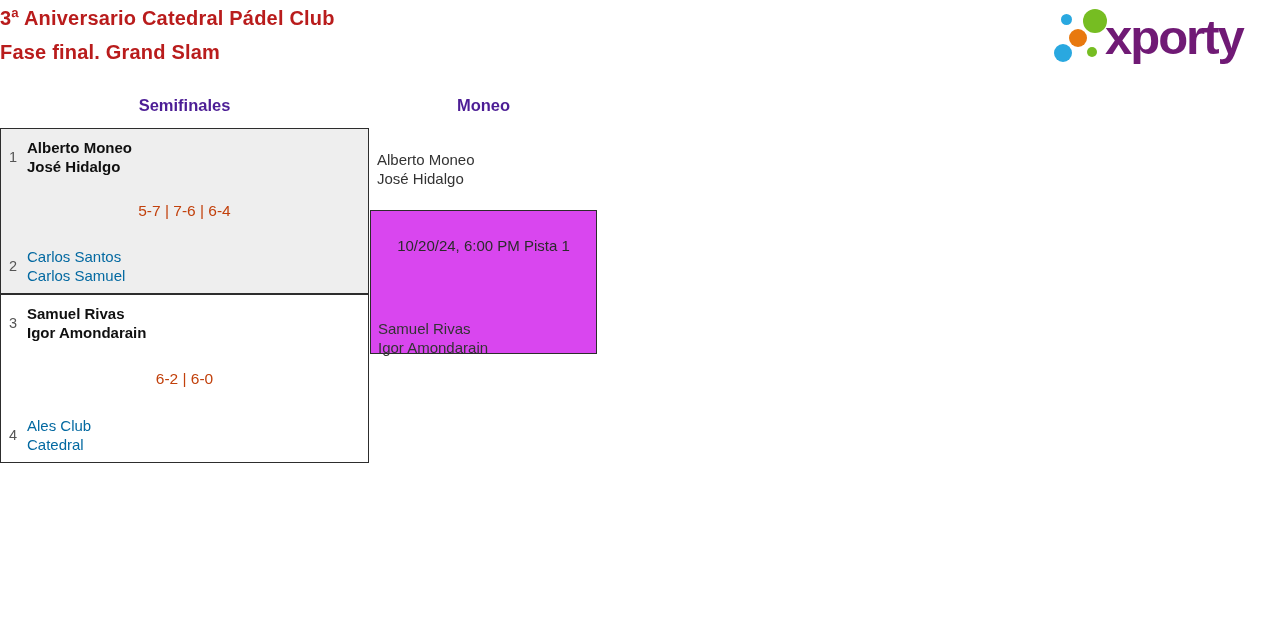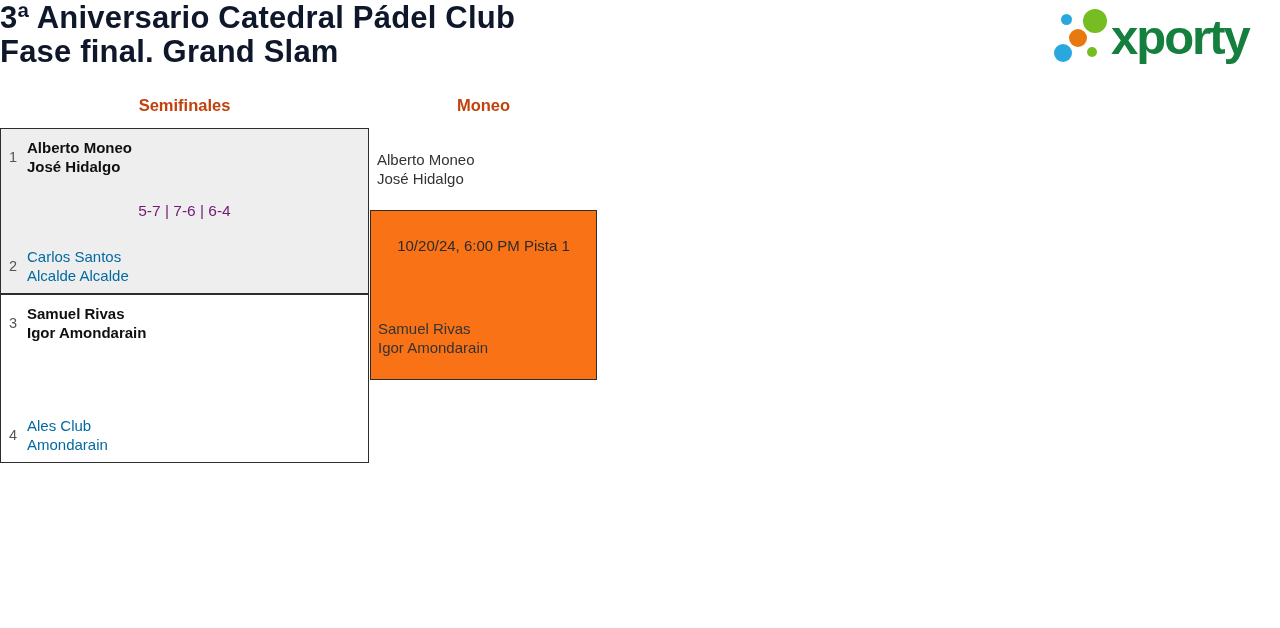--- a/index.html
+++ b/index.html
@@ -2,60 +2,60 @@
 <html><head>
 <meta charset="utf-8">
 <style>
   html,body { margin:0; padding:0; }
   body {
     width:1280px; height:628px; position:relative; overflow:hidden;
     background:#ffffff; font-family:"Liberation Sans", sans-serif;
   }
 
   
-  .page-title { position:absolute; left:0; top:1px; font-size:31px; line-height:34px;
-    font-weight:700; color:#0f172a; letter-spacing:0.2px; }
+  .page-title { position:absolute; left:0; top:1px; font-size:20px; line-height:34px;
+    font-weight:700; color:#b91c1c; letter-spacing:0.2px; }
 
   .logo { position:absolute; left:1045px; top:5px; width:235px; height:64px; cursor:pointer; }
   .dot { position:absolute; border-radius:50%; }
   .dot-blue-sm   { left:16px; top:9px;  width:11px; height:11px; background:#29a8e0; }
   .dot-green-lg  { left:38px; top:4px;  width:24px; height:24px; background:#76bd22; }
   .dot-orange    { left:24px; top:24px; width:18px; height:18px; background:#e8790f; }
   .dot-blue-lg   { left:9px;  top:39px; width:18px; height:18px; background:#29a8e0; }
   .dot-green-sm  { left:42px; top:42px; width:10px; height:10px; background:#76bd22; }
   .logo-word { position:absolute; left:60px; top:0px; font-size:49px; line-height:64px;
-    font-weight:800; letter-spacing:-2px; color:#15803d;margin-left:6px; }
+    font-weight:800; letter-spacing:-2px; color:#701a75; }
 
   
   .round-header { position:absolute; top:96px; height:20px; font-size:16.5px;
-    font-weight:600; color:#c2410c; text-align:center; }
+    font-weight:600; color:#4c1d95; text-align:center; }
   .round-header.semis { left:0; width:369px; }
   .round-header.final { left:370px; width:227px; }
 
   
   .match-sf { position:absolute; left:0; width:369px; box-sizing:border-box;
     border:1.5px solid #2d2d2d; }
   .match-sf1 { top:128px; height:166px; background:#eeeeee; }
   .match-sf2 { top:294px; height:169px; background:#ffffff; }
 
   .team-row { position:absolute; left:8px; right:8px; display:flex; align-items:center; gap:6px; }
   .team-row.top { top:9px; }
   .team-row.bottom { bottom:8px; }
   .seed { flex:0 0 12px; font-size:14.5px; color:#555555; text-align:left; }
   .players { font-size:15px; line-height:19px; color:#0369a1; font-weight:400; }
   .team-row.winner .players { font-weight:700; color:#101010; }
 
   .score-row { position:absolute; left:0; right:0; top:50%; transform:translateY(-50%);
-    text-align:center; font-size:15.5px; color:#701a75; }
+    text-align:center; font-size:15.5px; color:#c2410c; }
 
   
   .final-team { position:absolute; font-size:15px; line-height:19px; color:#333333; }
   .final-team-top { left:377px; top:150px; }
-  .final-box { position:absolute; left:370px; top:210px; width:227px; height:170px;
-    box-sizing:border-box; border:1.5px solid #2d2d2d; background:#f97316; }
+  .final-box { position:absolute; left:370px; top:210px; width:227px; height:144px;
+    box-sizing:border-box; border:1.5px solid #2d2d2d; background:#d946ef; }
   .final-info { position:absolute; top:25px; left:4px; right:4px; text-align:center;
     font-size:15px; line-height:19px; color:#2b2b2b; }
   .final-team-bottom { left:7px; top:108px; position:absolute; }
 </style>
 </head>
 <body>
 
 <div class="page-title">
   <div>3ª Aniversario Catedral Pádel Club</div>
   <div>Fase final. Grand Slam</div>
@@ -79,38 +79,39 @@
     <span class="players">
       <div>Alberto Moneo</div>
       <div>José Hidalgo</div>
     </span>
   </div>
   <div class="score-row">5-7 | 7-6 | 6-4</div>
   <div class="team-row bottom">
     <span class="seed">2</span>
     <span class="players">
       <div>Carlos Santos</div>
-      <div>Alcalde Alcalde</div>
+      <div>Carlos Samuel</div>
     </span>
   </div>
 </div>
 
 <div class="match-sf match-sf2">
   <div class="team-row top winner">
     <span class="seed">3</span>
     <span class="players">
       <div>Samuel Rivas</div>
       <div>Igor Amondarain</div>
     </span>
   </div>
+  <div class="score-row">6-2 | 6-0</div>
   <div class="team-row bottom">
     <span class="seed">4</span>
     <span class="players">
       <div>Ales Club</div>
-      <div>Amondarain</div>
+      <div>Catedral</div>
     </span>
   </div>
 </div>
 
 <div class="final-team final-team-top">
   <div>Alberto Moneo</div>
   <div>José Hidalgo</div>
 </div>
 
 <div class="final-box">

